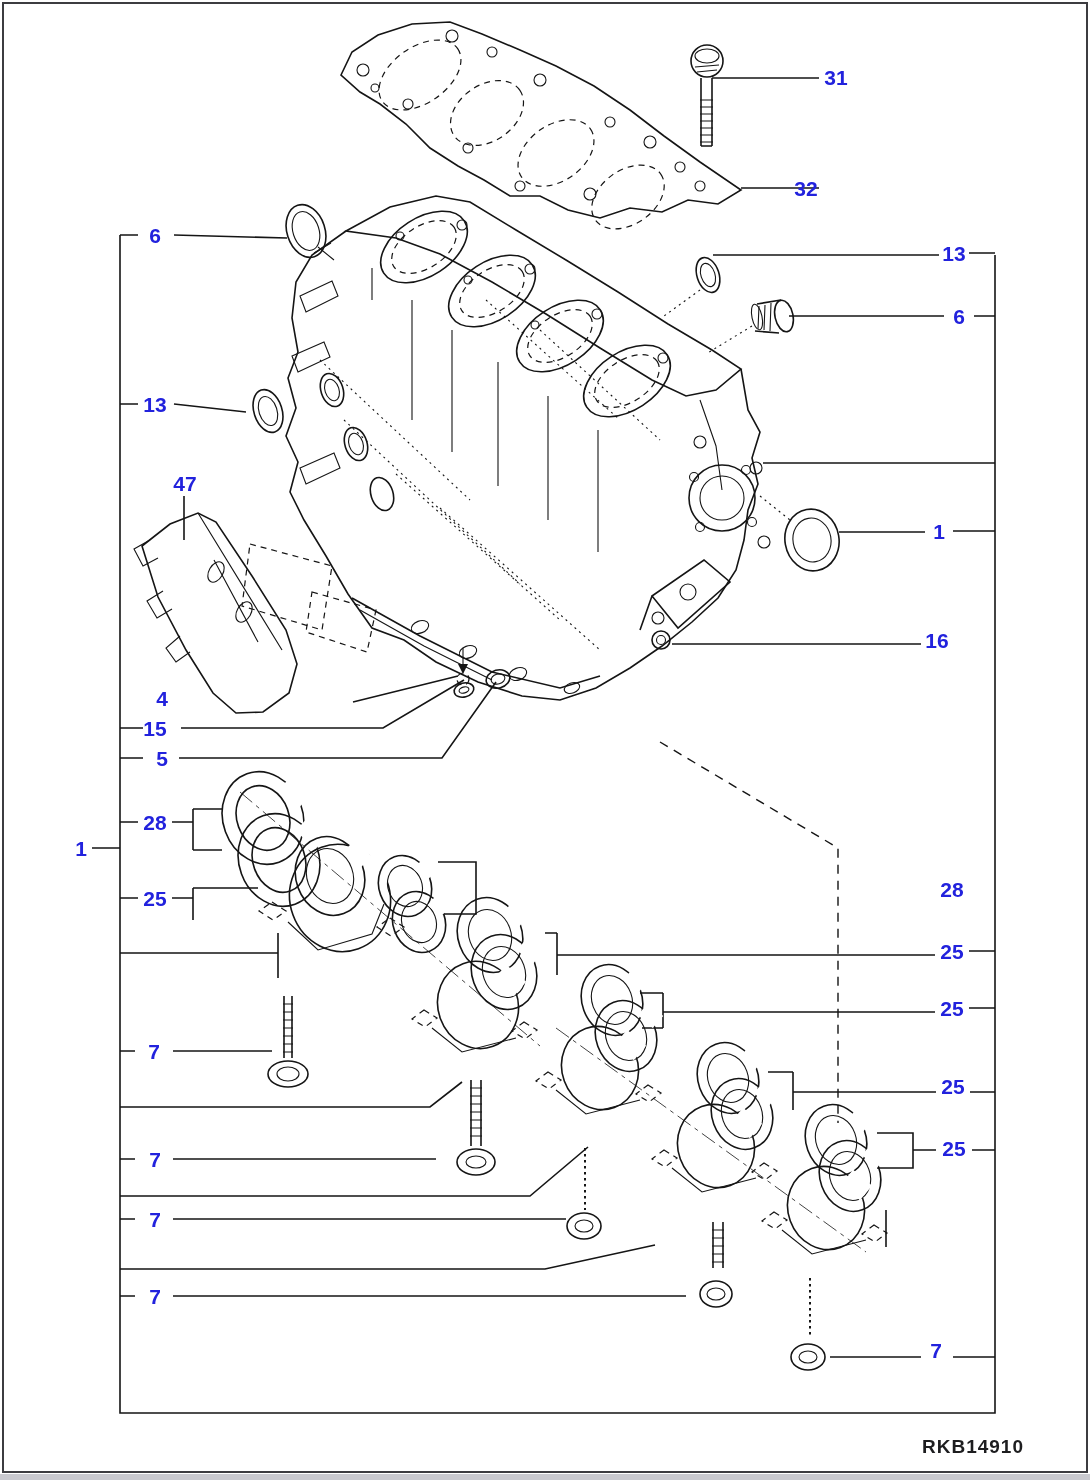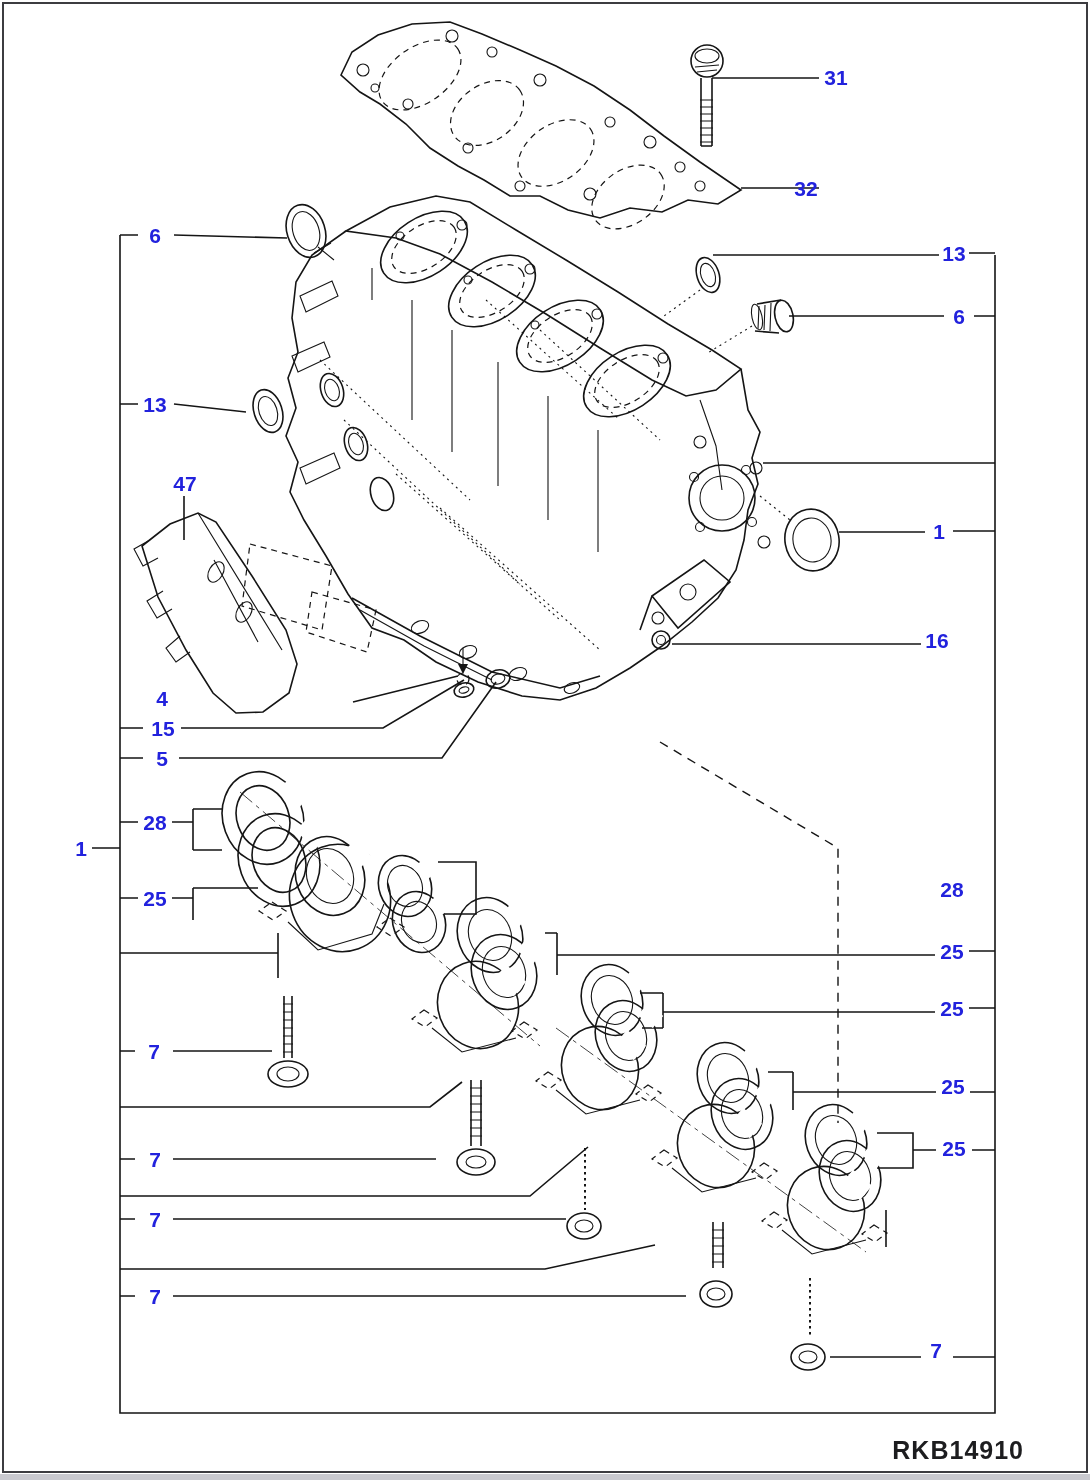--- a/index.html
+++ b/index.html
@@ -42,21 +42,21 @@
     font-size:21px;
     font-weight:700;
     letter-spacing:0px;
     line-height:1;
     white-space:nowrap;
   }
   #figure-code{
     position:absolute;
     right:66px; top:1436px;
     color:#1d1d1f;
-    font-size:25px;
+    font-size:19px;
     font-weight:600;
     letter-spacing:1px;
   }
 </style>
 </head>
 <body>
 
 <div id="stage">
 
   <svg id="art" viewBox="0 0 1090 1480" xmlns="http://www.w3.org/2000/svg">
@@ -366,21 +366,21 @@
       <ellipse class="ln" cx="808" cy="1357" rx="17" ry="13"></ellipse>
       <ellipse class="thin" cx="808" cy="1357" rx="9" ry="6"></ellipse>
     </g>
 
   </svg>
 
   <div class="callout" style="left:155px;top:235px">6</div>
   <div class="callout" style="left:155px;top:404px">13</div>
   <div class="callout" style="left:185px;top:483px">47</div>
   <div class="callout" style="left:162px;top:698px">4</div>
-  <div class="callout" style="left:163px;top:728px">15</div>
+  <div class="callout" style="left:155px;top:728px">15</div>
   <div class="callout" style="left:162px;top:758px">5</div>
   <div class="callout" style="left:155px;top:822px">28</div>
   <div class="callout" style="left:81px;top:848px">1</div>
   <div class="callout" style="left:155px;top:898px">25</div>
   <div class="callout" style="left:154px;top:1051px">7</div>
   <div class="callout" style="left:155px;top:1159px">7</div>
   <div class="callout" style="left:155px;top:1219px">7</div>
   <div class="callout" style="left:155px;top:1296px">7</div>
   <div class="callout" style="left:836px;top:77px">31</div>
   <div class="callout" style="left:806px;top:188px">32</div>

